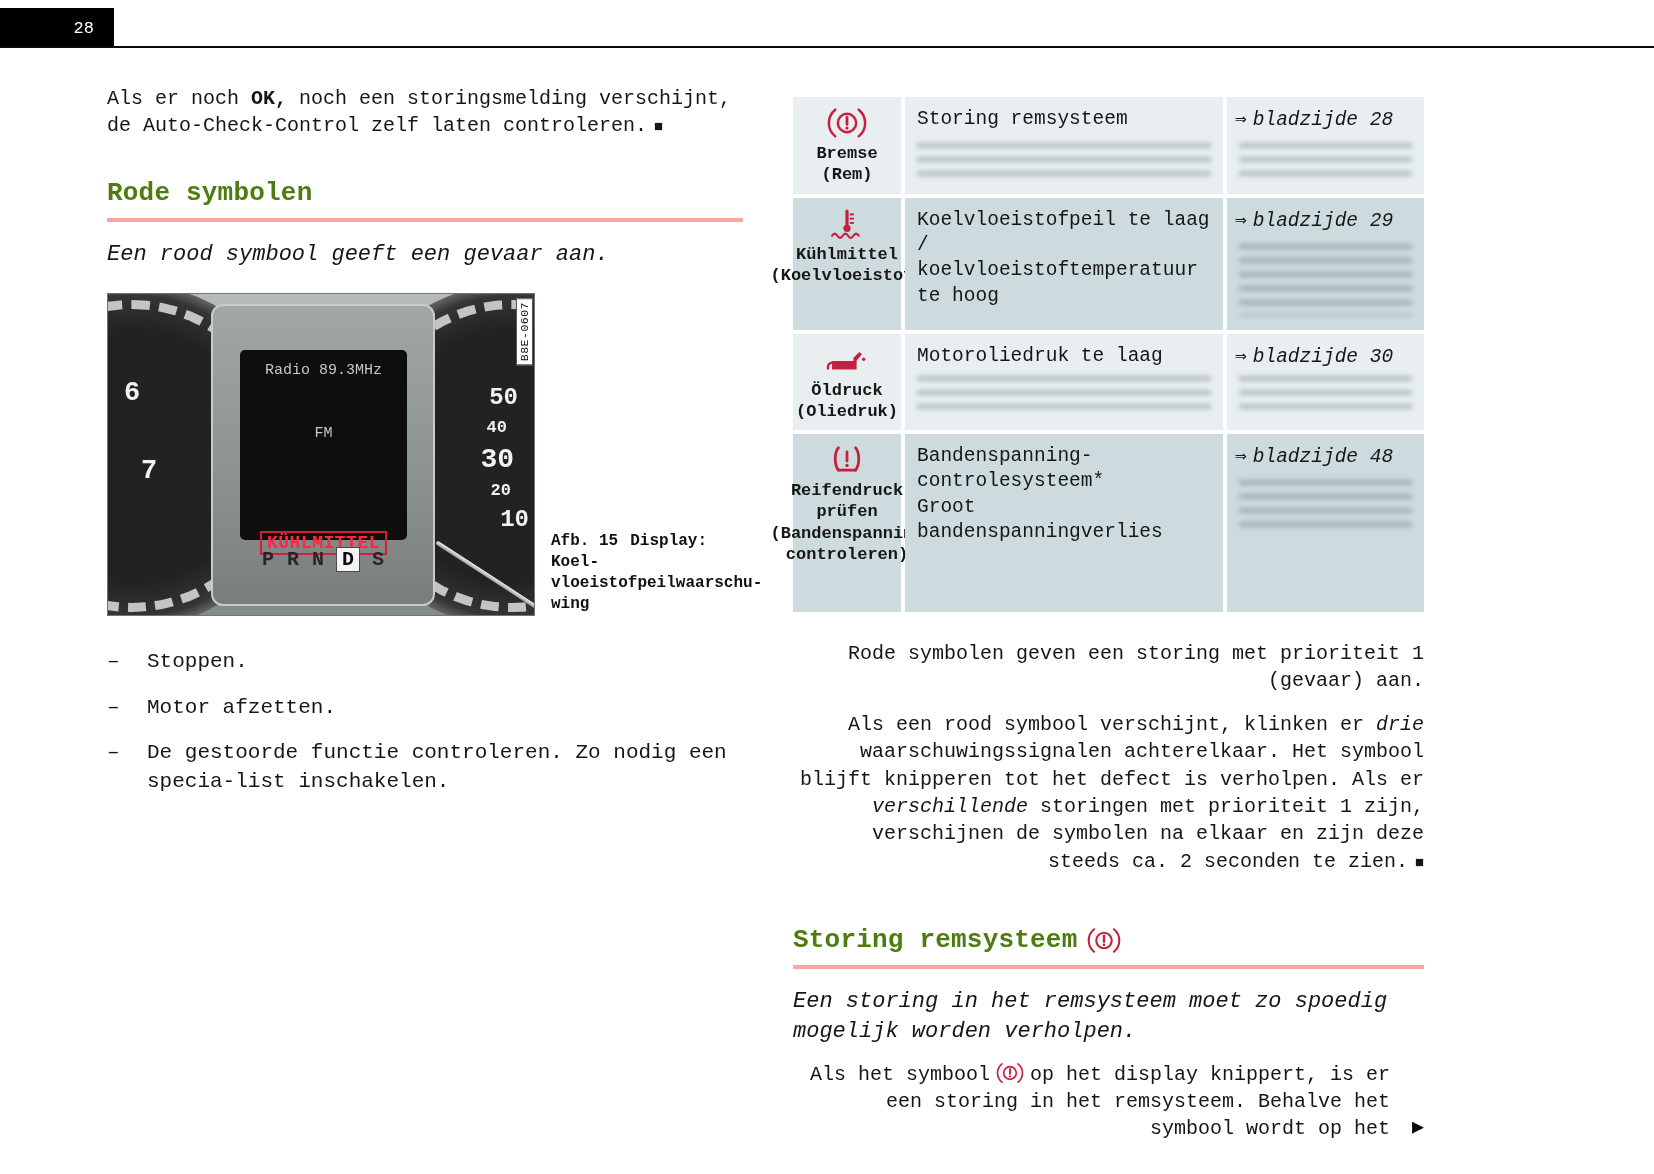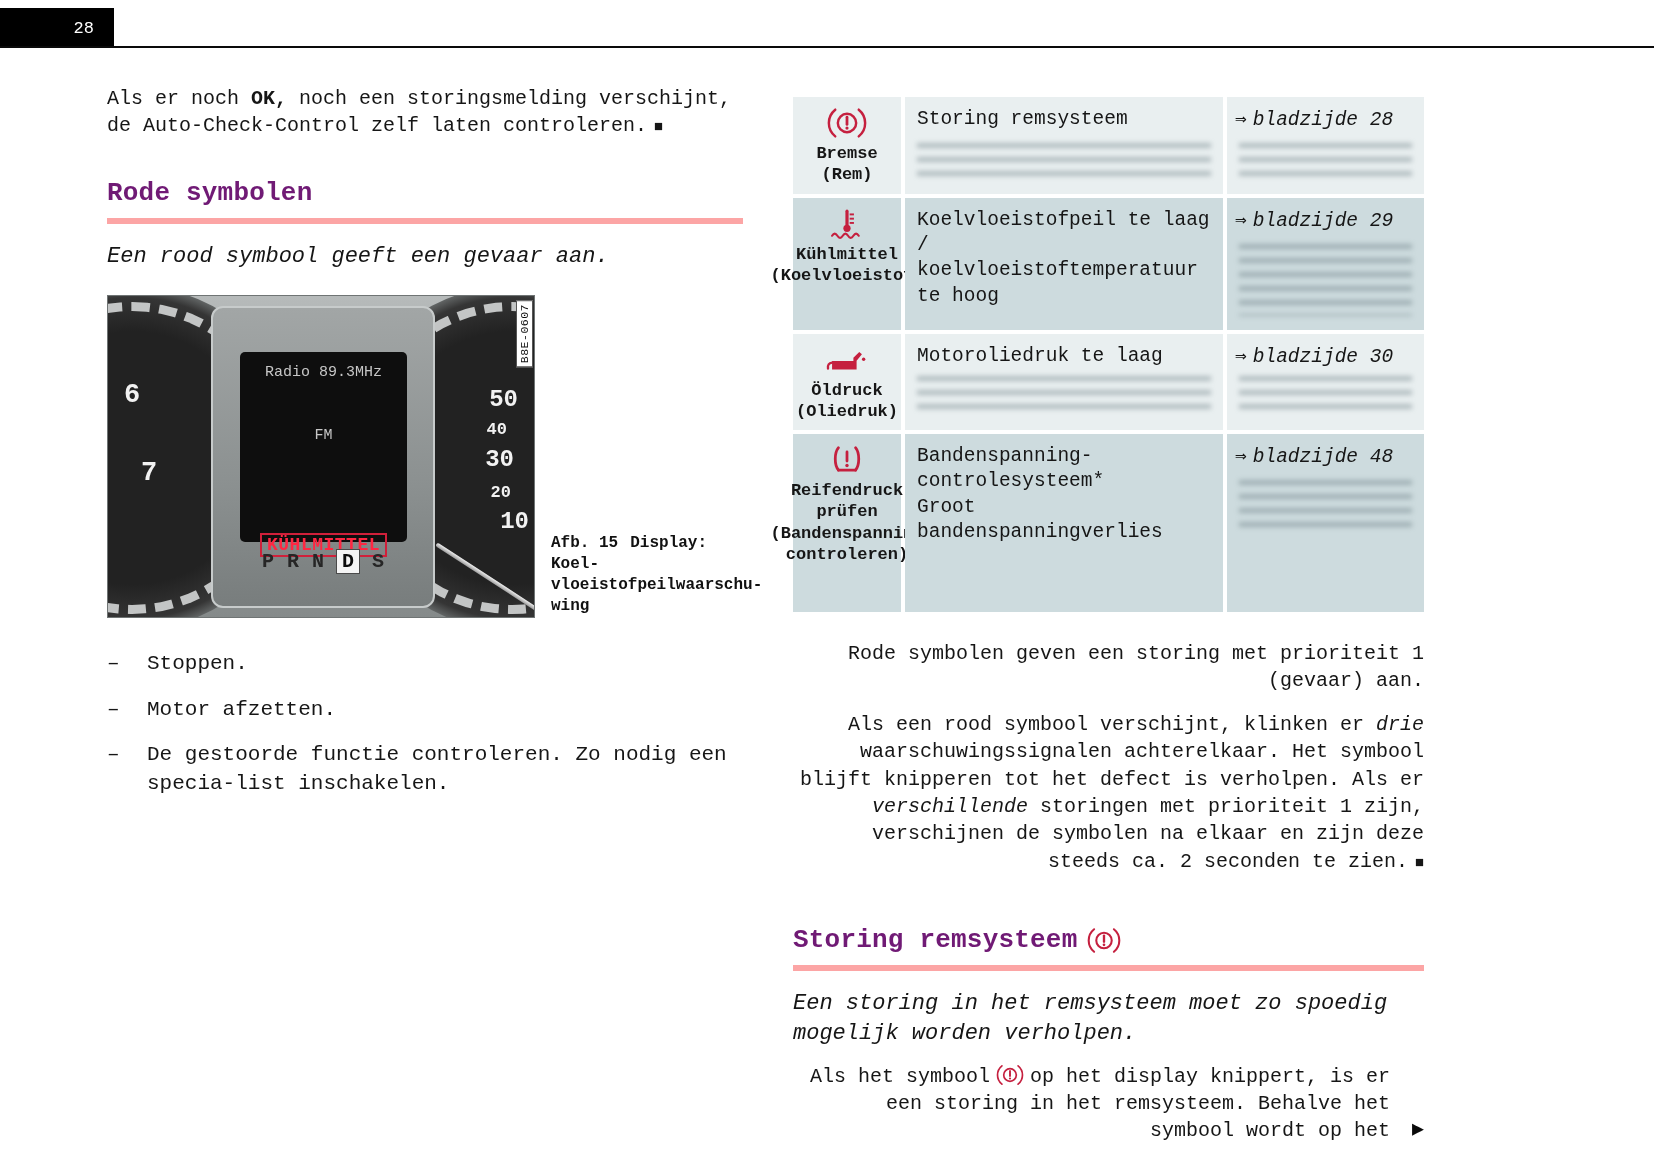--- a/index.html
+++ b/index.html
@@ -14,43 +14,43 @@
   .top-rule { position:absolute; left:0; top:46px; width:100%; height:2px; background:#0a0a0a; }
 
   
   .col-left  { position:absolute; left:107px; top:85px; width:636px; }
   .col-right { position:absolute; left:793px; top:97px; width:631px; }
 
   p.body { font-size:20px; line-height:1.37; }
   b { font-weight:bold; }
   .endmark { font-size:15px; margin-left:7px; }
 
-  h2.section-title { margin-top:38px; font-size:26px; font-weight:bold; color:#701a75;
-                     border-bottom:6px solid #fca5a5; padding-bottom:10px; letter-spacing:0.2px;
+  h2.section-title { margin-top:38px; font-size:26px; font-weight:bold; color:#4d7c0f;
+                     border-bottom:4px solid #fca5a5; padding-bottom:10px; letter-spacing:0.2px;
                      display:flex; align-items:center; }
   .lead { margin-top:18px; font-size:22px; font-style:italic; line-height:1.35; }
 
   
   .figure-row { margin-top:24px; display:flex; gap:16px; align-items:flex-end; }
   .cluster { position:relative; width:432px; height:323px; overflow:hidden;
              background:linear-gradient(180deg,#b6baba 0%,#9da2a2 55%,#858a8a 100%);
              border:1px solid #6f7474; }
   .dial { position:absolute; width:344px; height:344px; border-radius:50%; z-index:1;
           background:radial-gradient(circle at 50% 50%, #222 52%, #353535 66%, #6e7272 72%, #454848 77%, #2e3030 84%); }
   .dial.left  { left:-148px; top:-10px; }
   .dial.right { right:-150px; top:-10px; }
   .ticks { position:absolute; inset:16px; border-radius:50%;
            border:9px dashed rgba(238,240,240,0.78); }
   .gnum { position:absolute; z-index:5; color:#f2f2f2; font-weight:bold; }
   .t0 { left:16px;  top:84px;  font-size:27px; }
   .t1 { left:33px;  top:162px; font-size:27px; }
   .s0 { right:6px;  top:54px;  font-size:15px; }
   .s1 { right:16px; top:90px;  font-size:24px; }
   .s2 { right:27px; top:124px; font-size:17px; }
-  .s3 { right:20px; top:150px; font-size:24px;text-align:center; }
+  .s3 { right:20px; top:150px; font-size:28px;text-align:center; }
   .s4 { right:23px; top:187px; font-size:17px; }
   .s5 { right:5px;  top:212px; font-size:24px; }
   .needle { position:absolute; right:-20px; bottom:36px; width:128px; height:4px; z-index:3;
             background:linear-gradient(180deg,#eee,#9b9b9b); transform:rotate(33deg); border-radius:2px; }
   .panel { position:absolute; left:103px; top:10px; width:224px; height:302px; z-index:4;
            background:linear-gradient(180deg,#a2a6a6 0%,#8b9090 60%,#787d7d 100%);
            border:2px solid #c7cbcb; border-radius:12px; }
   .display { position:absolute; left:27px; top:44px; width:167px; height:190px; background:#0e0e0e;
              border-radius:5px; display:flex; flex-direction:column; align-items:center; padding-top:12px;gap:42px; }
   .radio { color:#c6c6c6; font-size:15px; }

